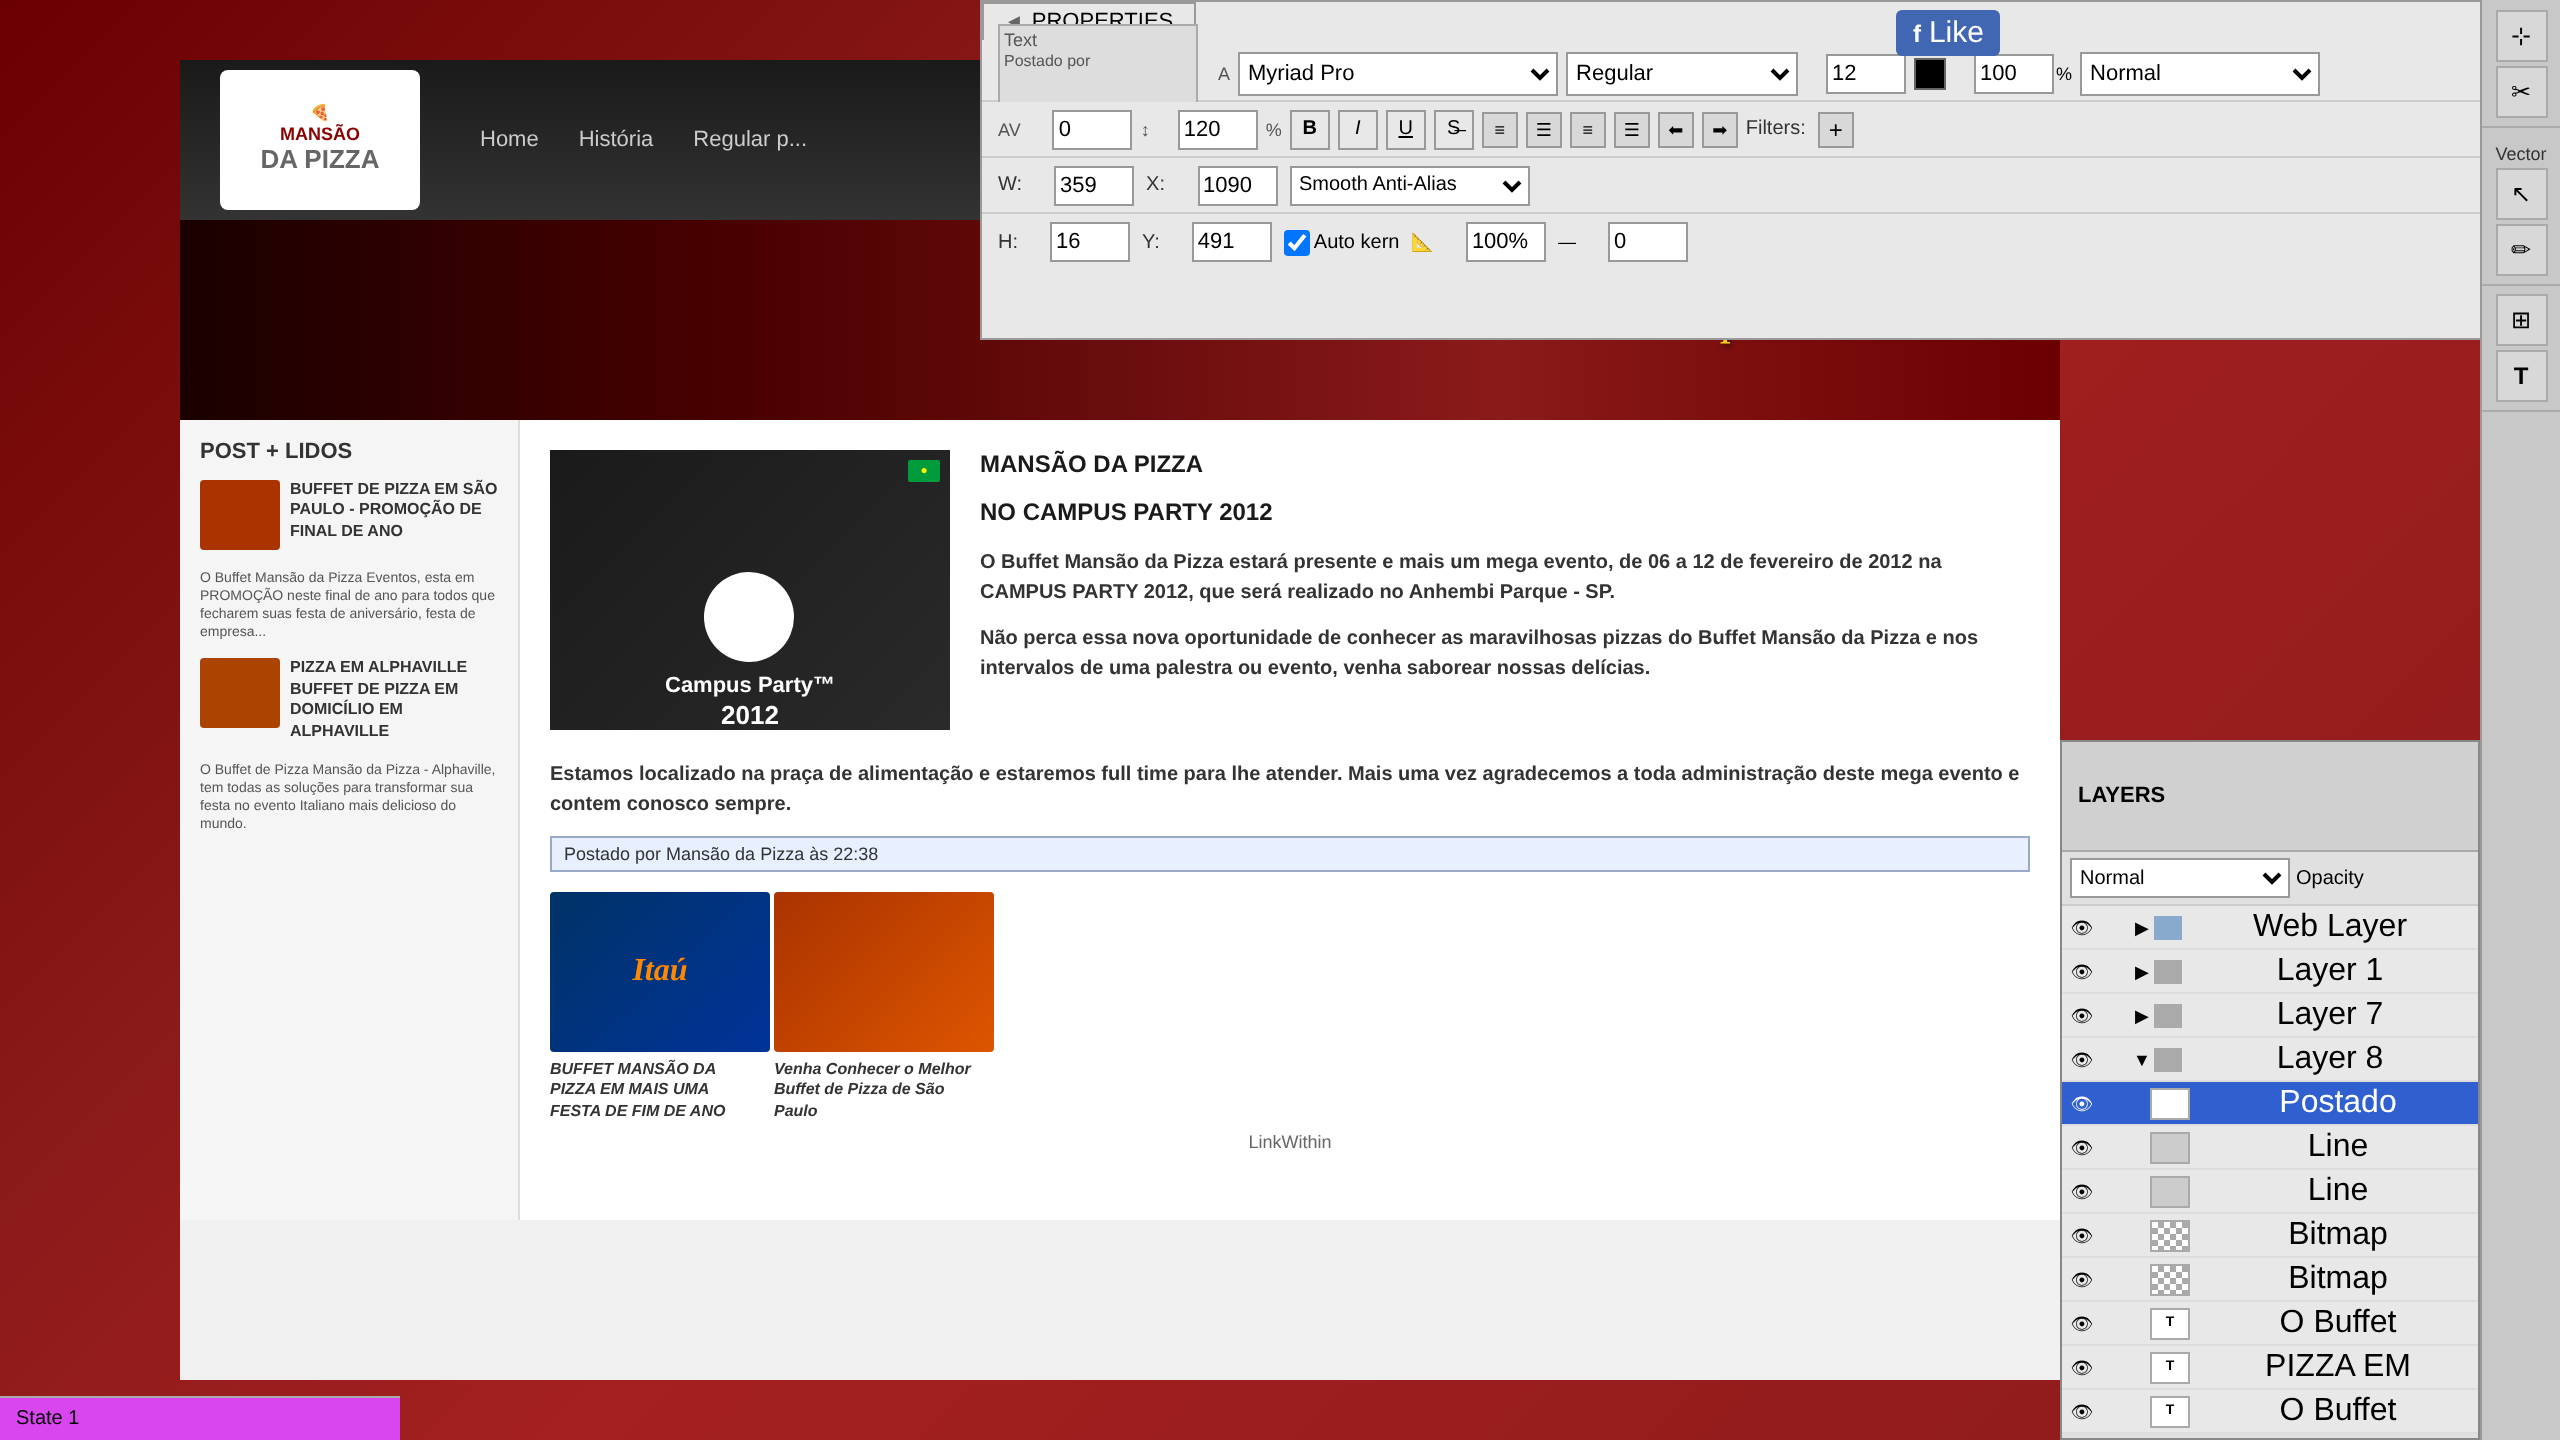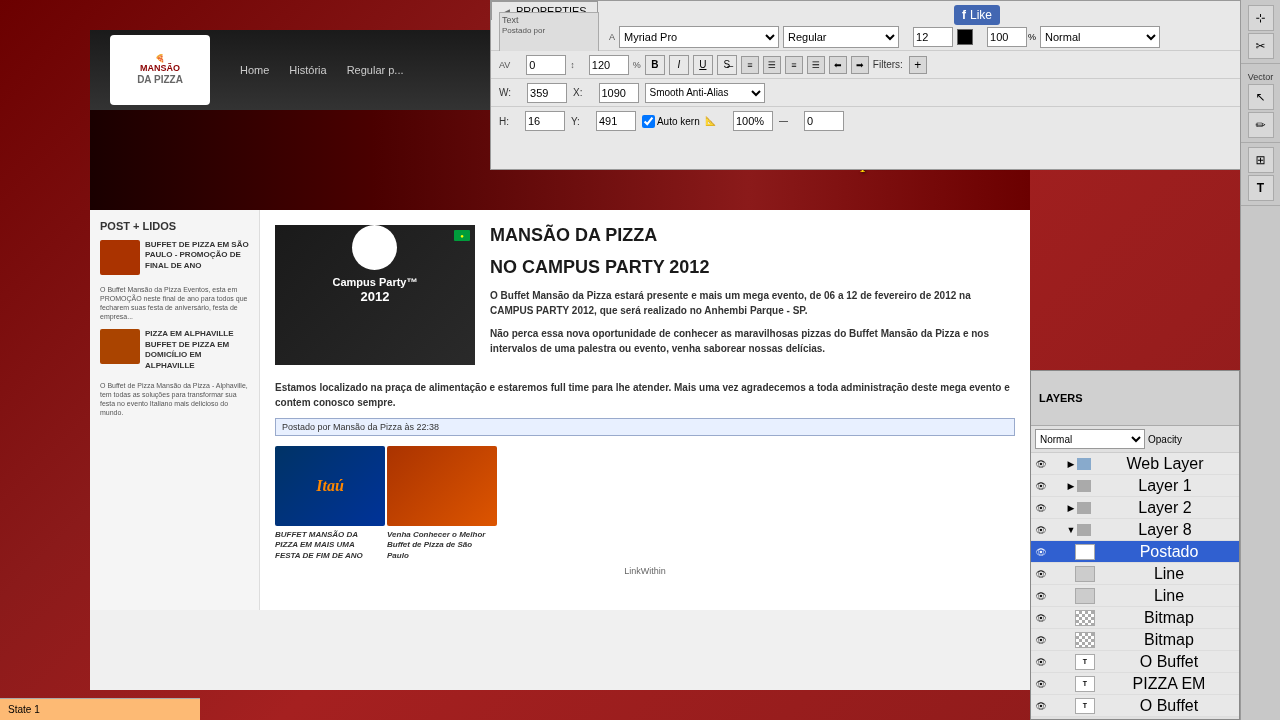--- a/index.html
+++ b/index.html
@@ -435,21 +435,21 @@
       gap: 15px;
       margin-bottom: 15px;
     }
 
     .article-thumb {
       width: 200px;
       height: 140px;
       background: linear-gradient(135deg, #1a1a1a 0%, #2a2a2a 100%);
       flex-shrink: 0;
       display: flex;
-      align-items: flex-start;
+      align-items: flex-end;
       justify-content: center;
       position: relative;
     }
 
     .campus-logo {
       text-align: center;
     }
 
     .campus-circle {
       width: 45px;
@@ -479,21 +479,21 @@
       width: 16px;
       height: 11px;
       background: #009c3b;
       border-radius: 1px;
       display: flex;
       align-items: center;
       justify-content: center;
     }
 
     .article-title {
-      font-size: 18px;
+      font-size: 12px;
       font-weight: bold;
       color: #1a1a1a;
       line-height: 1.2;
       margin-bottom: 10px;
     }
 
     .article-body {
       font-size: 10px;
       color: #333;
       line-height: 1.5;
@@ -646,37 +646,37 @@
       border: 1px solid #999;
       background: white;
       font-size: 10px;
     }
 
     .state-bar {
       position: absolute;
       bottom: 0; left: 0;
       width: 200px;
       height: 22px;
-      background: #fdba74;
+      background: #d946ef;
       border-top: 1px solid #aaa;
       display: flex;
       align-items: center;
       padding: 0 8px;
       font-size: 10px;
       z-index: 200;
     }
   </style>
 </head>
 <body>
 
 <div class="bg-pizza"></div>
 
 <div class="like-area">
   <span style="color:white;font-weight:bold;font-size:12px;">f</span>
-  <span style="color:white;font-size:12px;text-align:center;">Like</span>
+  <span style="color:white;font-size:15px;text-align:center;">Like</span>
 </div>
 
 <div class="toolbar">
 
   <div class="toolbar-tab">
     <span class="arrow">◄</span>
     <span style="font-size:11px;">PROPERTIES</span>
   </div>
 
   <div class="toolbar-row1">
@@ -771,21 +771,21 @@
   <span style="font-size:9px;color:#666;display:block;">cursos online</span>
 </div>
 
 <div class="website-area">
 
   <div class="website-header">
     <div class="logo-area">
       <div class="logo-text">
         <div style="font-size:8px;color:#ccc;">🍕</div>
         <div style="font-size:9px;font-weight:bold;color:#8B0000;">MANSÃO</div>
-        <div style="font-size:10px;color:#666;">DA PIZZA</div>
+        <div style="font-size:13px;color:#666;">DA PIZZA</div>
       </div>
     </div>
     <div class="nav-items">
       <span class="nav-item">Home</span>
       <span class="nav-item">História</span>
       <span class="nav-item">Regular p...</span>
     </div>
   </div>
 
   <div class="pizza-banner">
@@ -909,21 +909,21 @@
     <div class="layer-expand">▶</div>
     <div class="layer-folder-icon" style="background:#aaa;width:14px;height:12px;"></div>
     <span class="layer-name">Layer 1</span>
   </div>
 
   <div class="layer-row">
     <div class="layer-eye">👁</div>
     <div class="layer-lock"></div>
     <div class="layer-expand">▶</div>
     <div class="layer-folder-icon" style="background:#aaa;width:14px;height:12px;"></div>
-    <span class="layer-name">Layer 2</span>
+    <span class="layer-name">Layer 7</span>
   </div>
 
   <div class="layer-row">
     <div class="layer-eye">👁</div>
     <div class="layer-lock"></div>
     <div class="layer-expand">▼</div>
     <div class="layer-folder-icon" style="background:#aaa;width:14px;height:12px;"></div>
     <span class="layer-name">Layer 8</span>
   </div>
 

